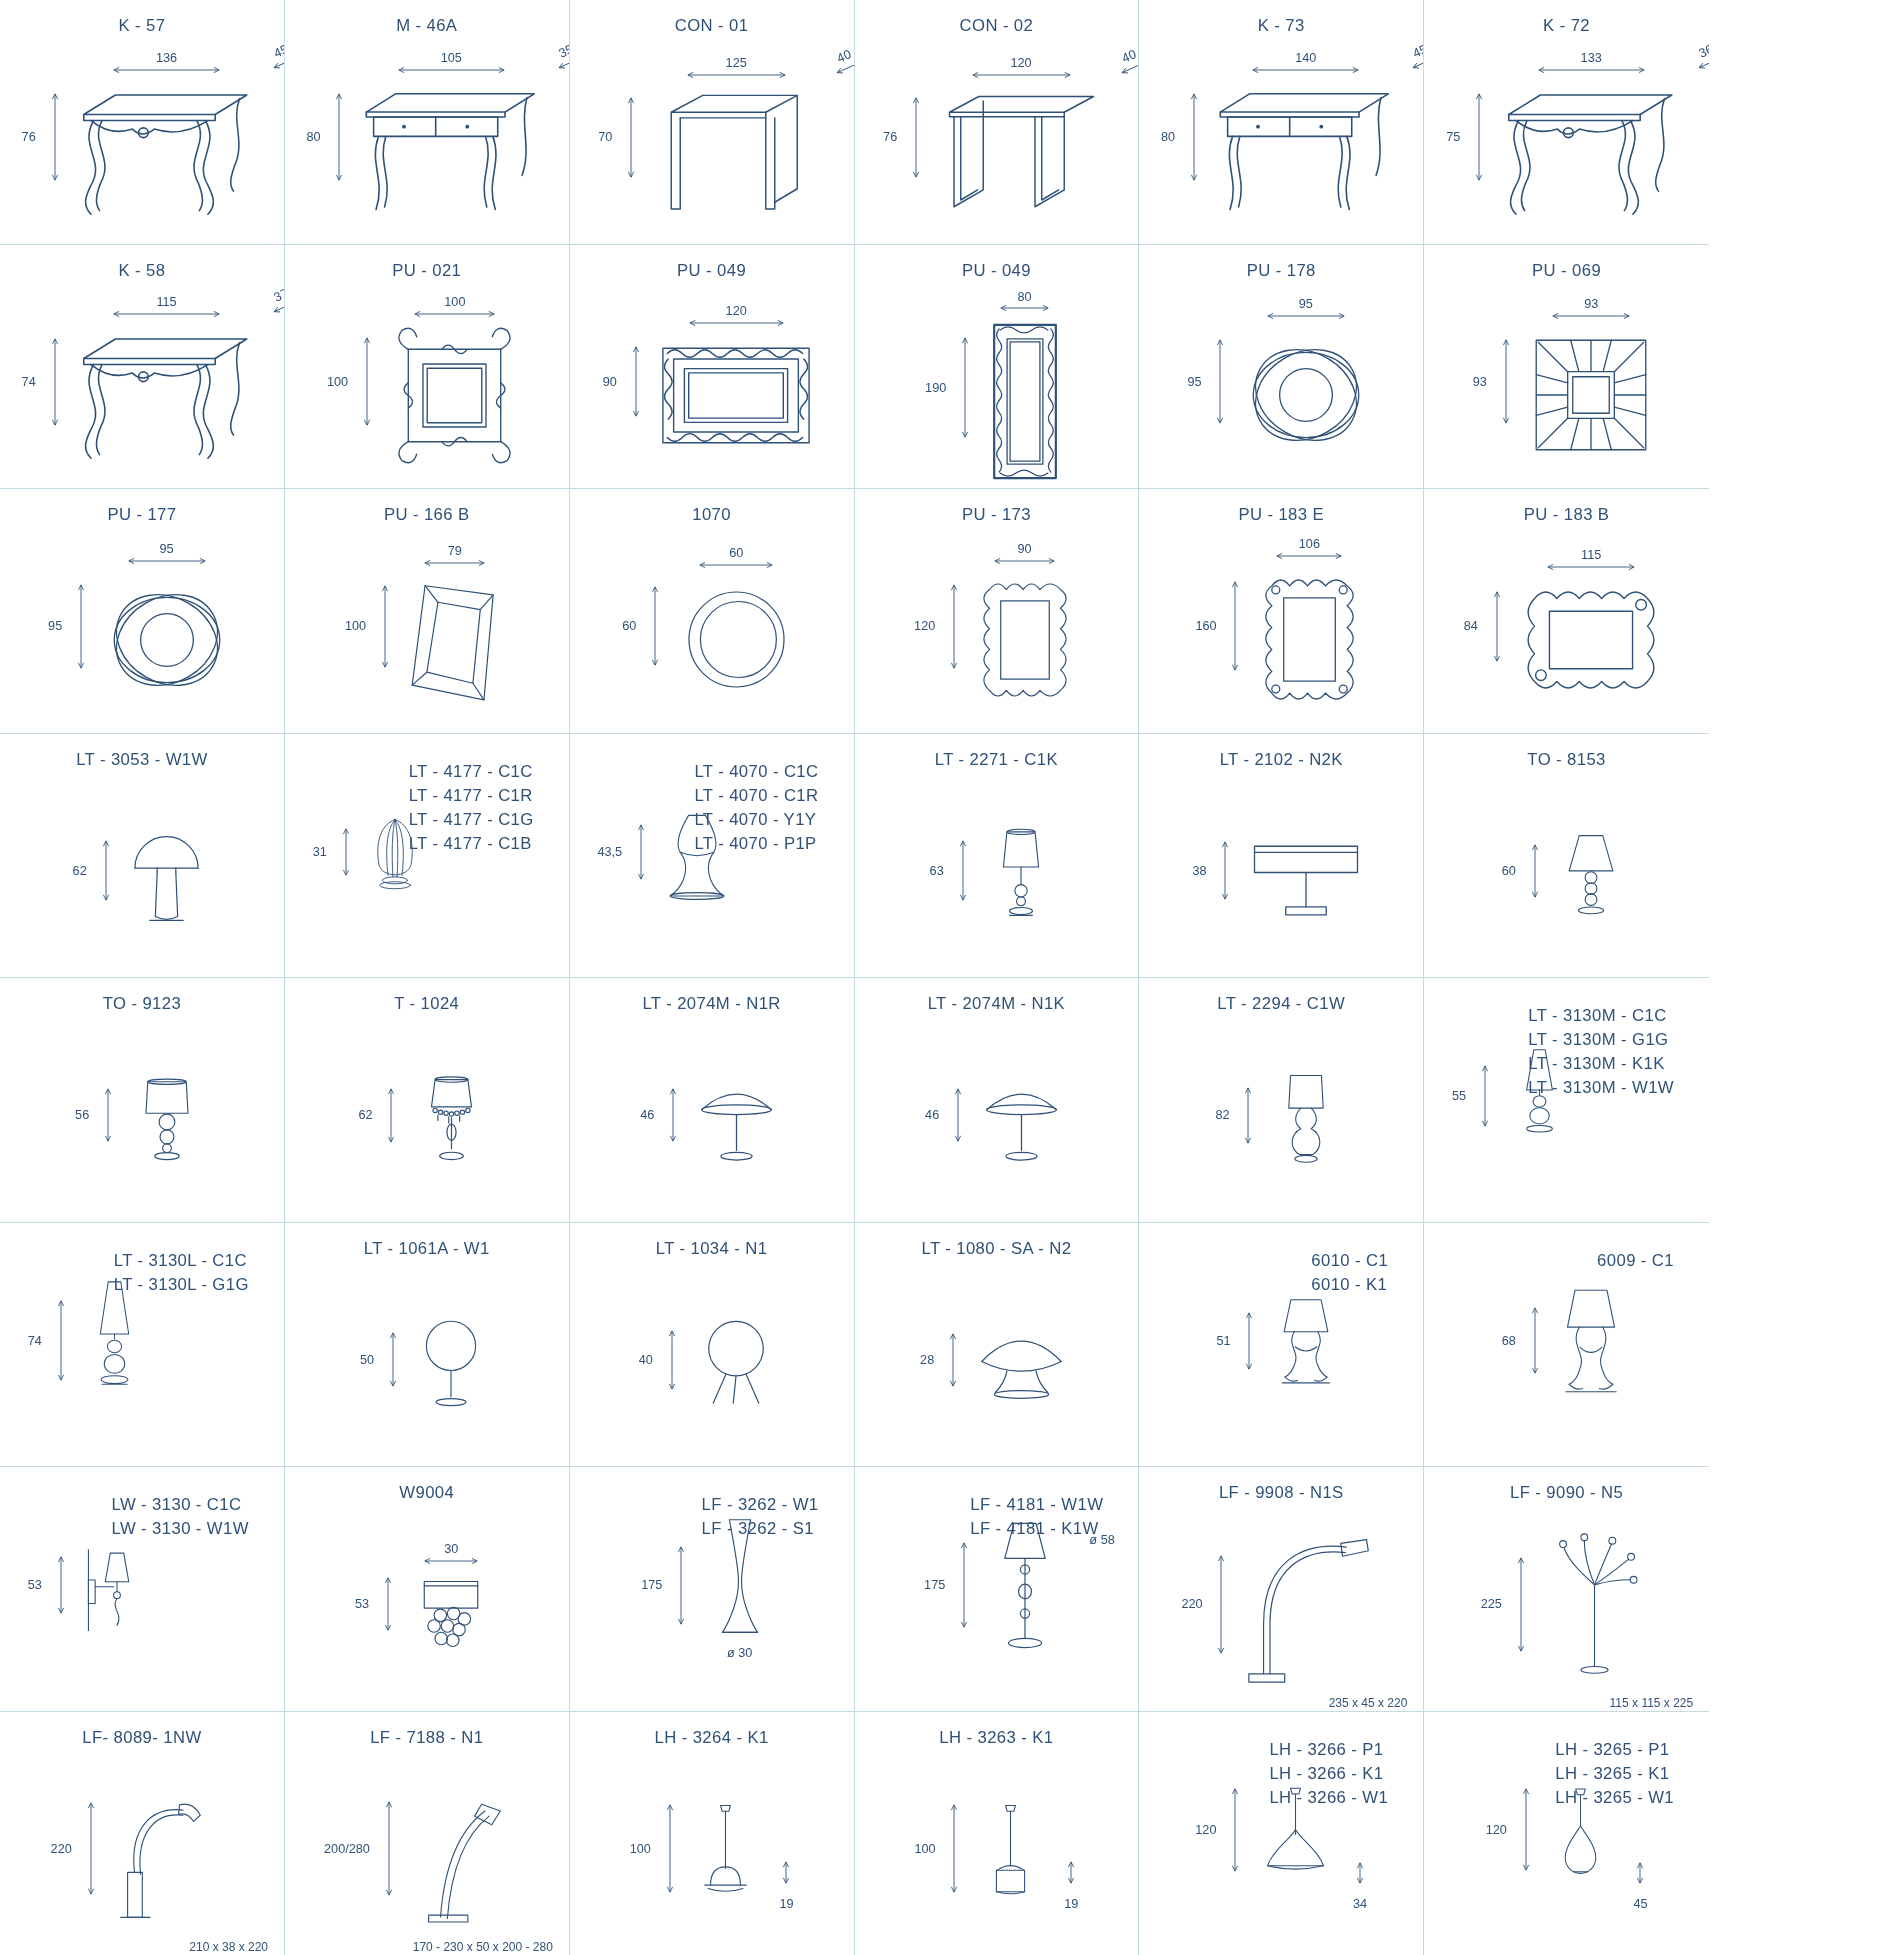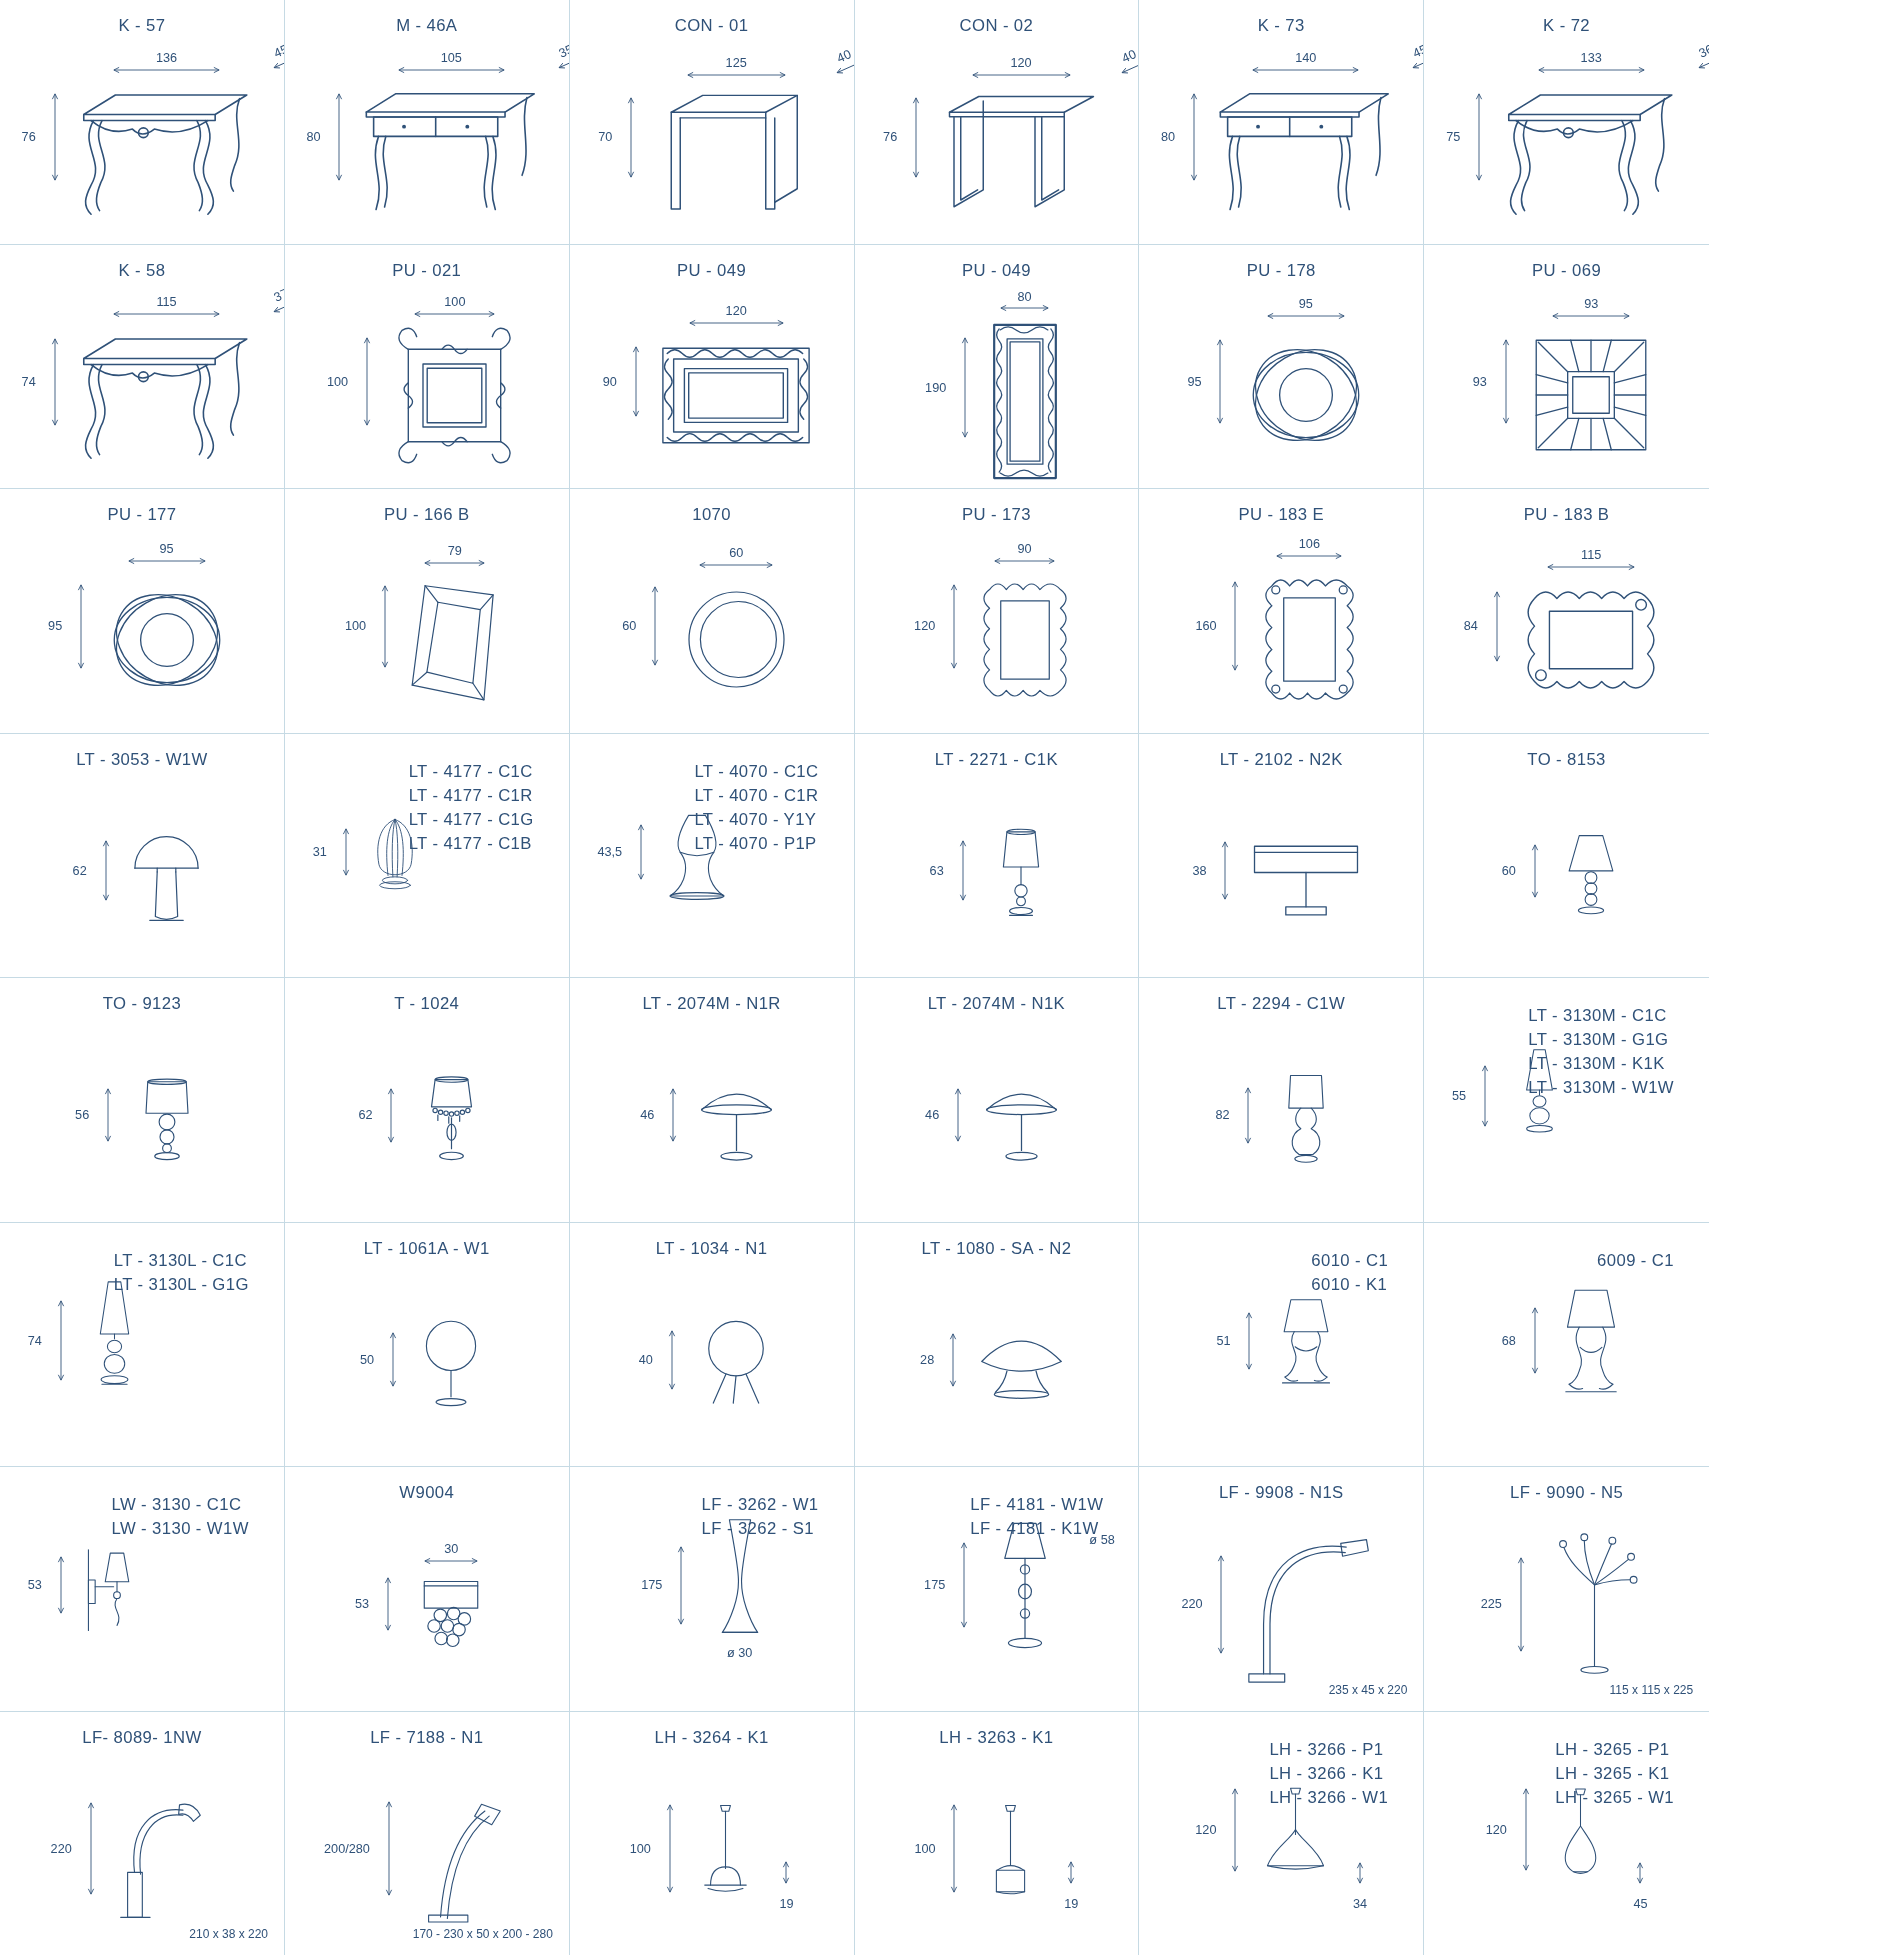--- a/index.html
+++ b/index.html
@@ -46,21 +46,21 @@
   .dim-top{display:flex;flex-direction:column;align-items:center;margin-bottom:4.4px;gap:0.9px;}
   .dimv{display:flex;align-items:center;gap:13px;}
   .dimv.low{align-self:flex-end;margin-bottom:30px;flex-direction:column;}
   .dim-diag{
     position:absolute;top:-7px;right:-33px;
     display:flex;flex-direction:column;align-items:center;gap:0.9px;
     transform:rotate(-24deg);
   }
   .dim-bottom{margin-top:2.6px;}
   .topright{position:absolute;top:19.3px;right:-46px;}
-  .note{position:absolute;bottom:14px;right:14px;font-size:12px;}
+  .note{position:absolute;bottom:1px;right:14px;font-size:12px;}
   svg.draw *{stroke:var(--ink);fill:none;stroke-width:1.3;stroke-linecap:round;stroke-linejoin:round;}
   svg.draw .f{fill:var(--ink);stroke:none;}
   svg.draw .th{stroke-width:2.2;}
   .dln line,.dln path{stroke:var(--ink);fill:none;stroke-width:1;}
 </style>
 </head>
 <body>
 
 <div id="grid">
     <div class="cell">

